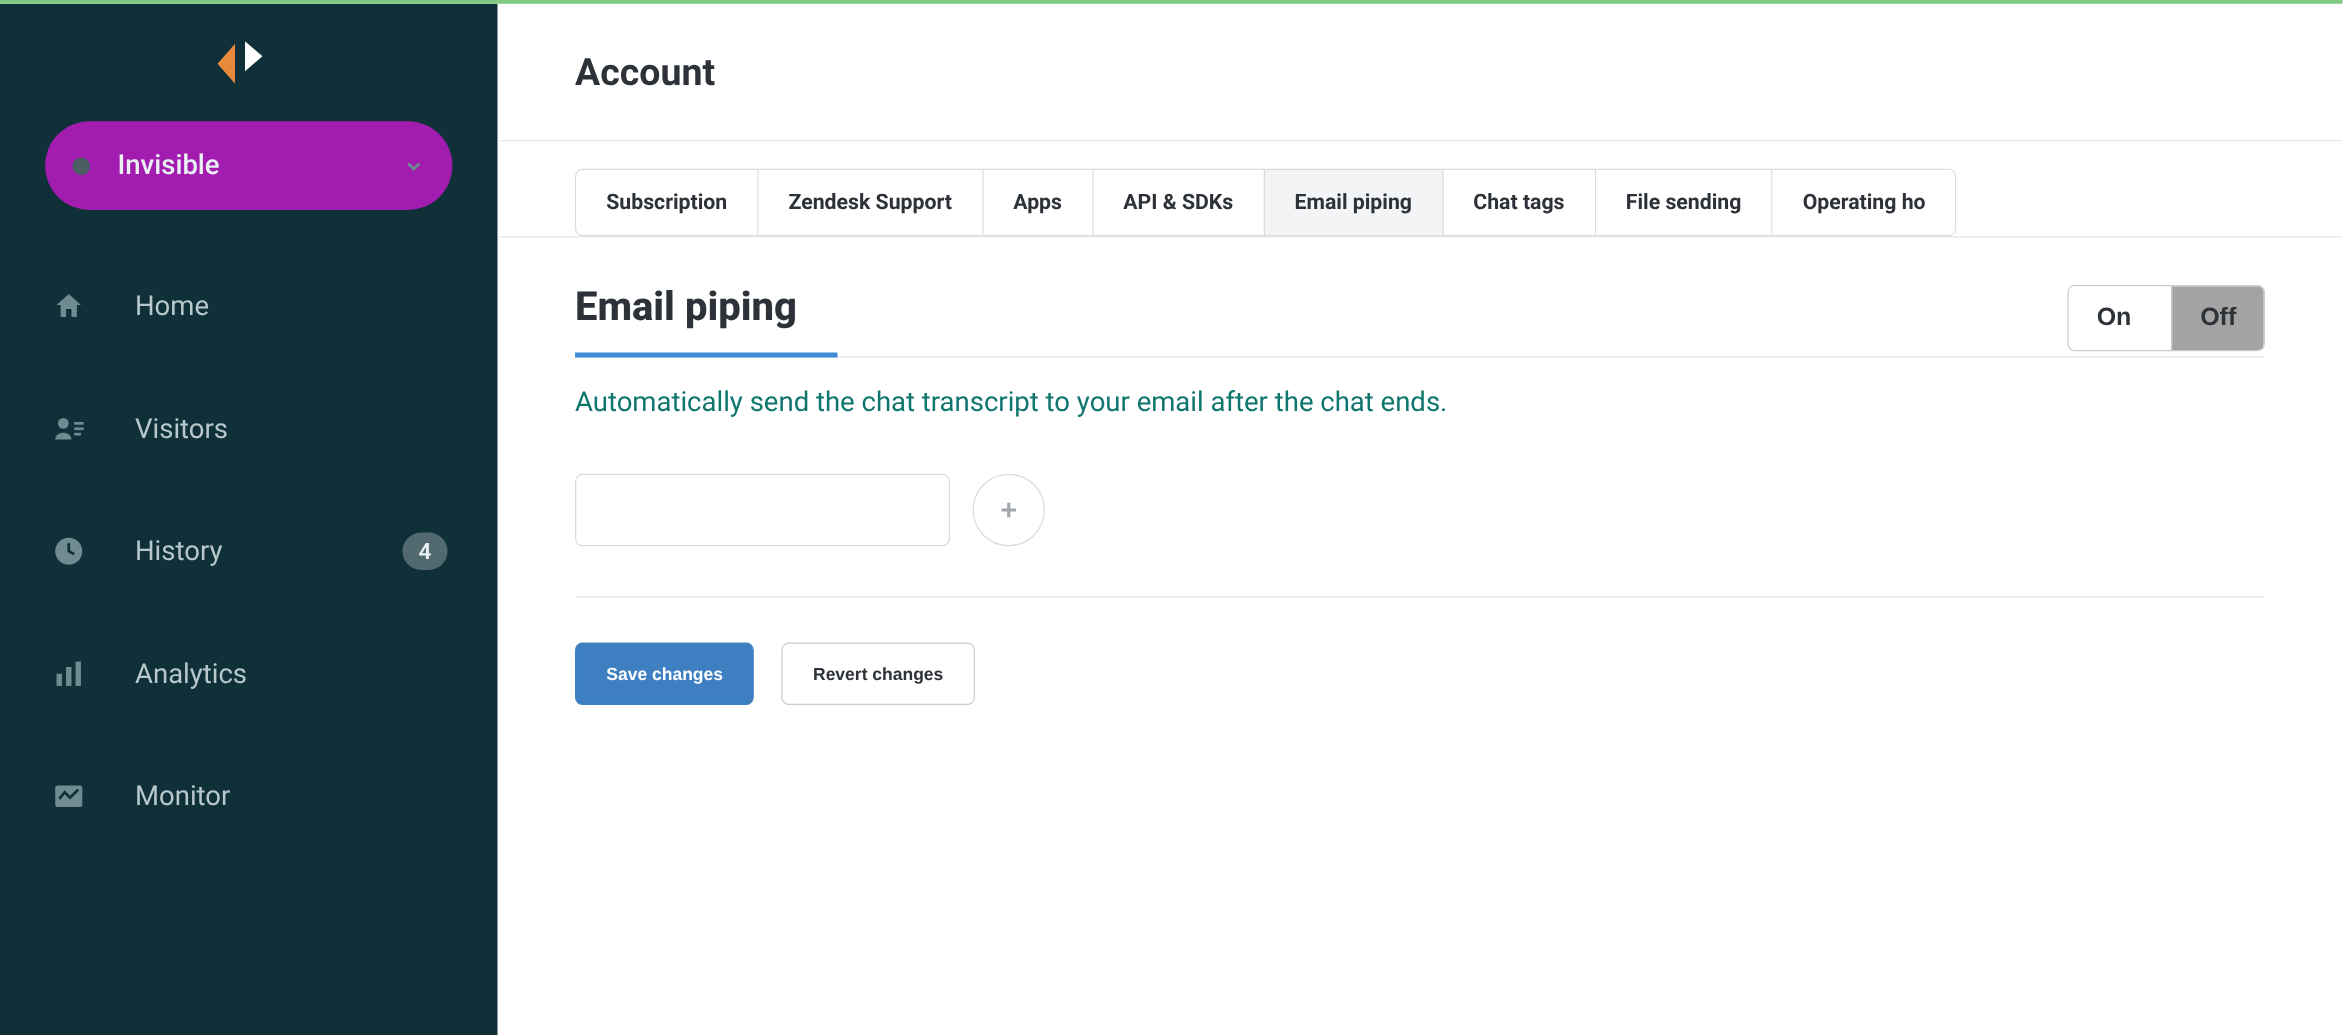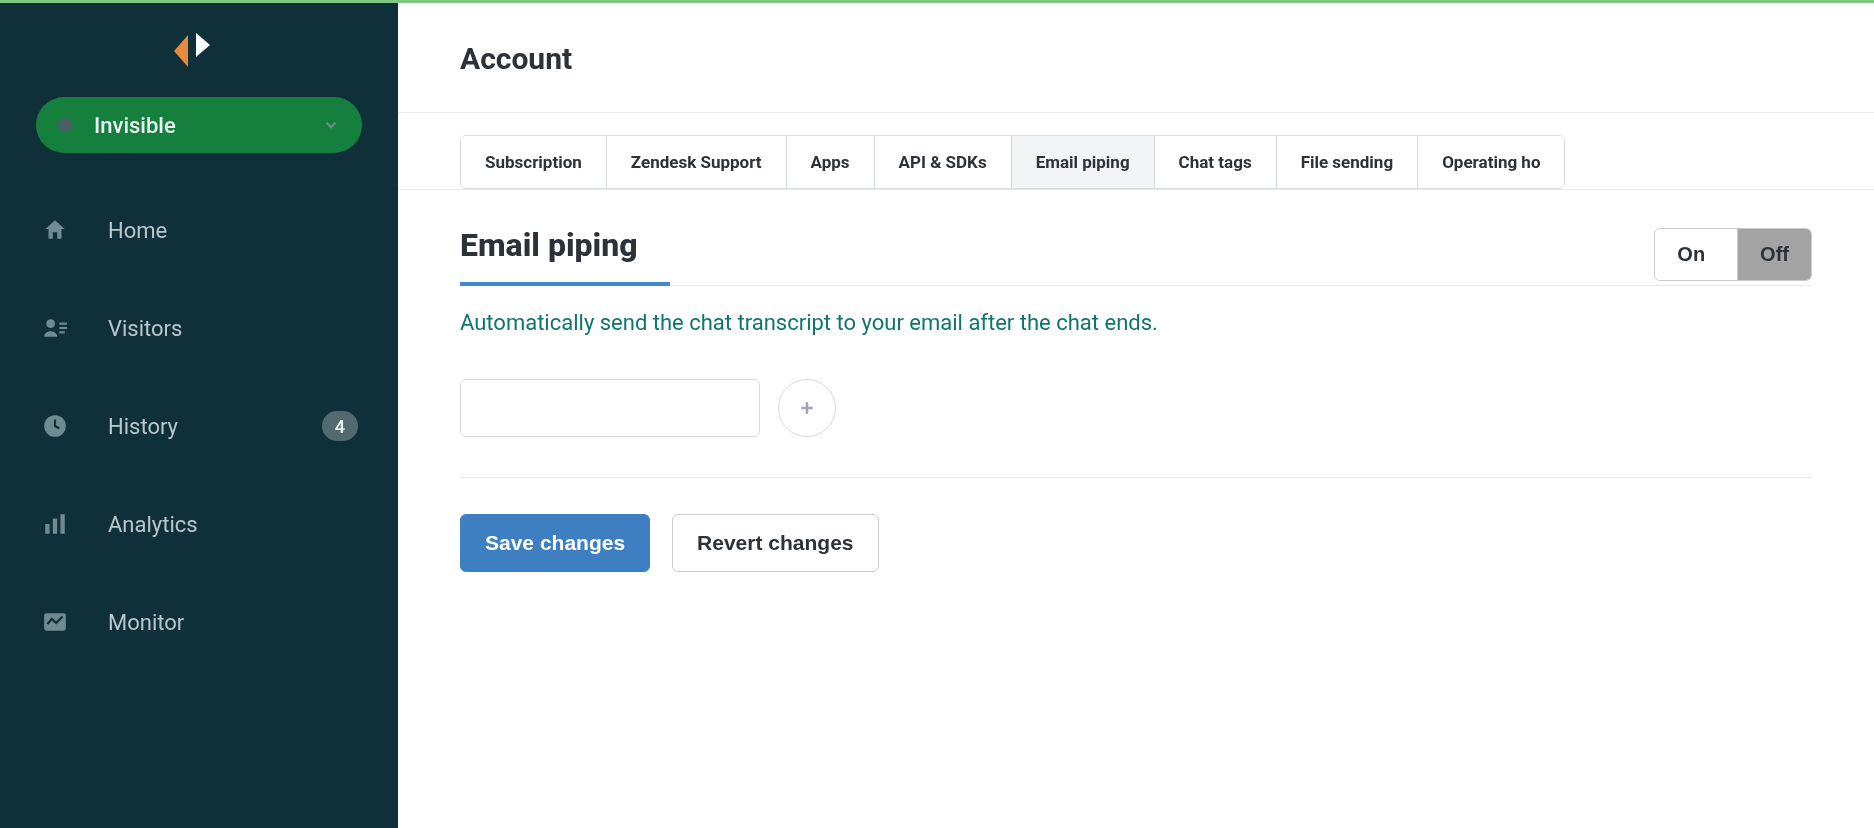--- a/index.html
+++ b/index.html
@@ -23,23 +23,23 @@
     flex-shrink: 0;
     height: 100%;
   }
   .logo-wrap {
     display: flex;
     justify-content: center;
     padding: 30px 0 28px;
   }
   .status-pill {
     margin: 0 36px 28px;
-    background: #15803d;
+    background: #a21caf;
     border-radius: 40px;
-    height: 56px;
+    height: 71px;
     display: flex;
     align-items: center;
     padding: 0 22px;
     cursor: pointer;
   }
   .status-dot {
     width: 14px; height: 14px; border-radius: 50%;
     background: #4a5e63; margin-right: 22px;
   }
   .status-label {
@@ -150,21 +150,21 @@
     width: 58px; height: 58px; border-radius: 50%;
     border: 1px solid #d8dcde; background: #fff;
     color: #a0a6ab; font-size: 26px; cursor: pointer;
     display: flex; align-items: center; justify-content: center;
   }
 
   .actions {
     margin-top: 36px; display: flex; gap: 22px;
   }
   .btn {
-    padding: 16px 24px; font-size: 21px; font-weight: 700;
+    padding: 16px 24px; font-size: 14px; font-weight: 700;
     border-radius: 6px; cursor: pointer;
   }
   .btn-primary {
     background: #3d7fc1; border: 1px solid #3d7fc1; color: #fff;
   }
   .btn-secondary {
     background: #fff; border: 1px solid #c8ccd0; color: #2d3138;
   }
 
   svg { display: block; }

